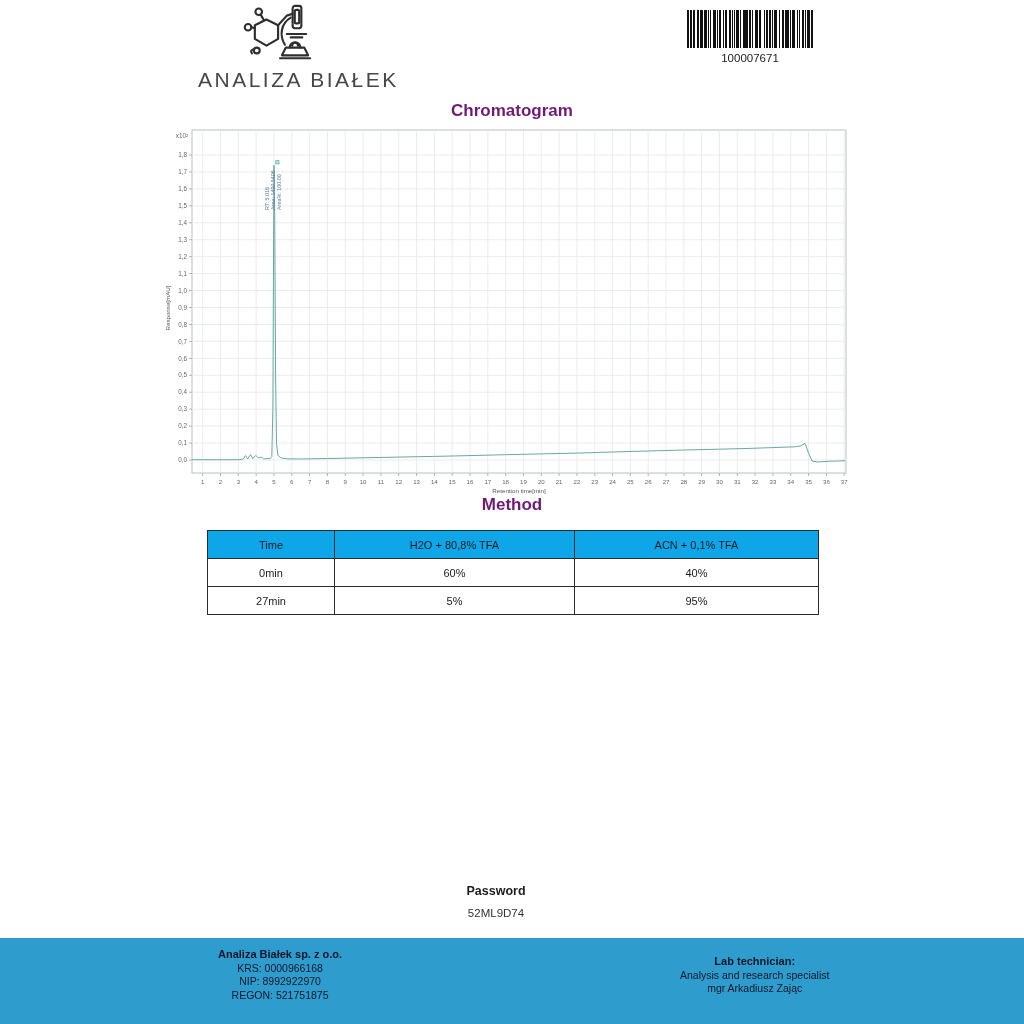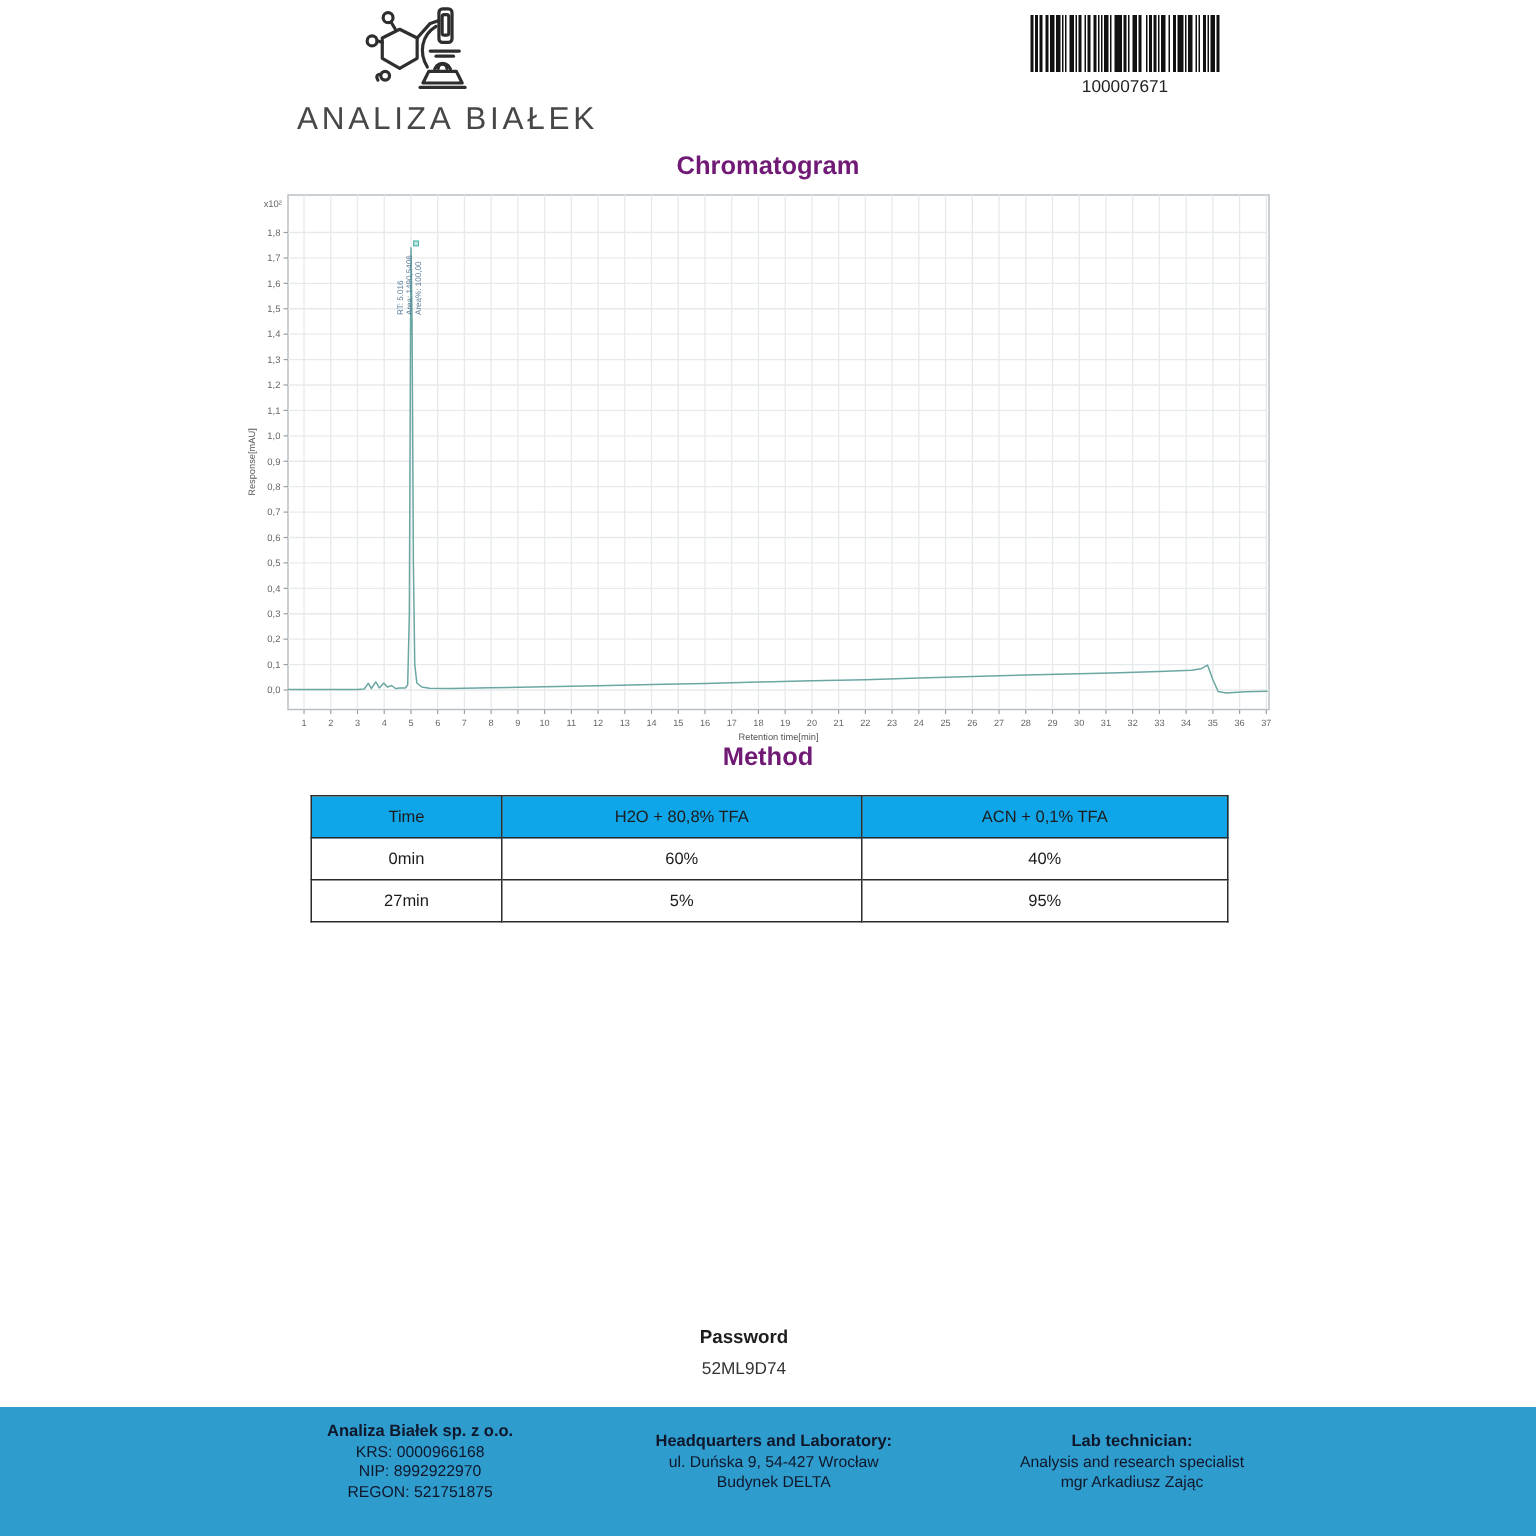--- a/index.html
+++ b/index.html
@@ -378,23 +378,18 @@
   <div class="password-value">52ML9D74</div>
 </div>
 
 <div class="footer" id="footer" style="background: rgb(47, 156, 206);">
   <div class="col" id="f-col1">
     <div class="f-title">Analiza Białek sp. z o.o.</div>
     <div><b>KRS:</b> <span>0000966168</span></div>
     <div><b>NIP:</b> <span>8992922970</span></div>
     <div><b>REGON:</b> <span>521751875</span></div>
   </div>
-  <div class="col" id="f-col2">
-    <div class="f-title">Headquarters and Laboratory:</div>
-    <div>ul. Duńska 9, 54-427 Wrocław</div>
-    <div>Budynek DELTA</div>
-  </div>
   <div class="col" id="f-col3">
     <div class="f-title">Lab technician:</div>
     <div>Analysis and research specialist</div>
     <div>mgr Arkadiusz Zając</div>
   </div>
 </div>
 
 </body></html>

